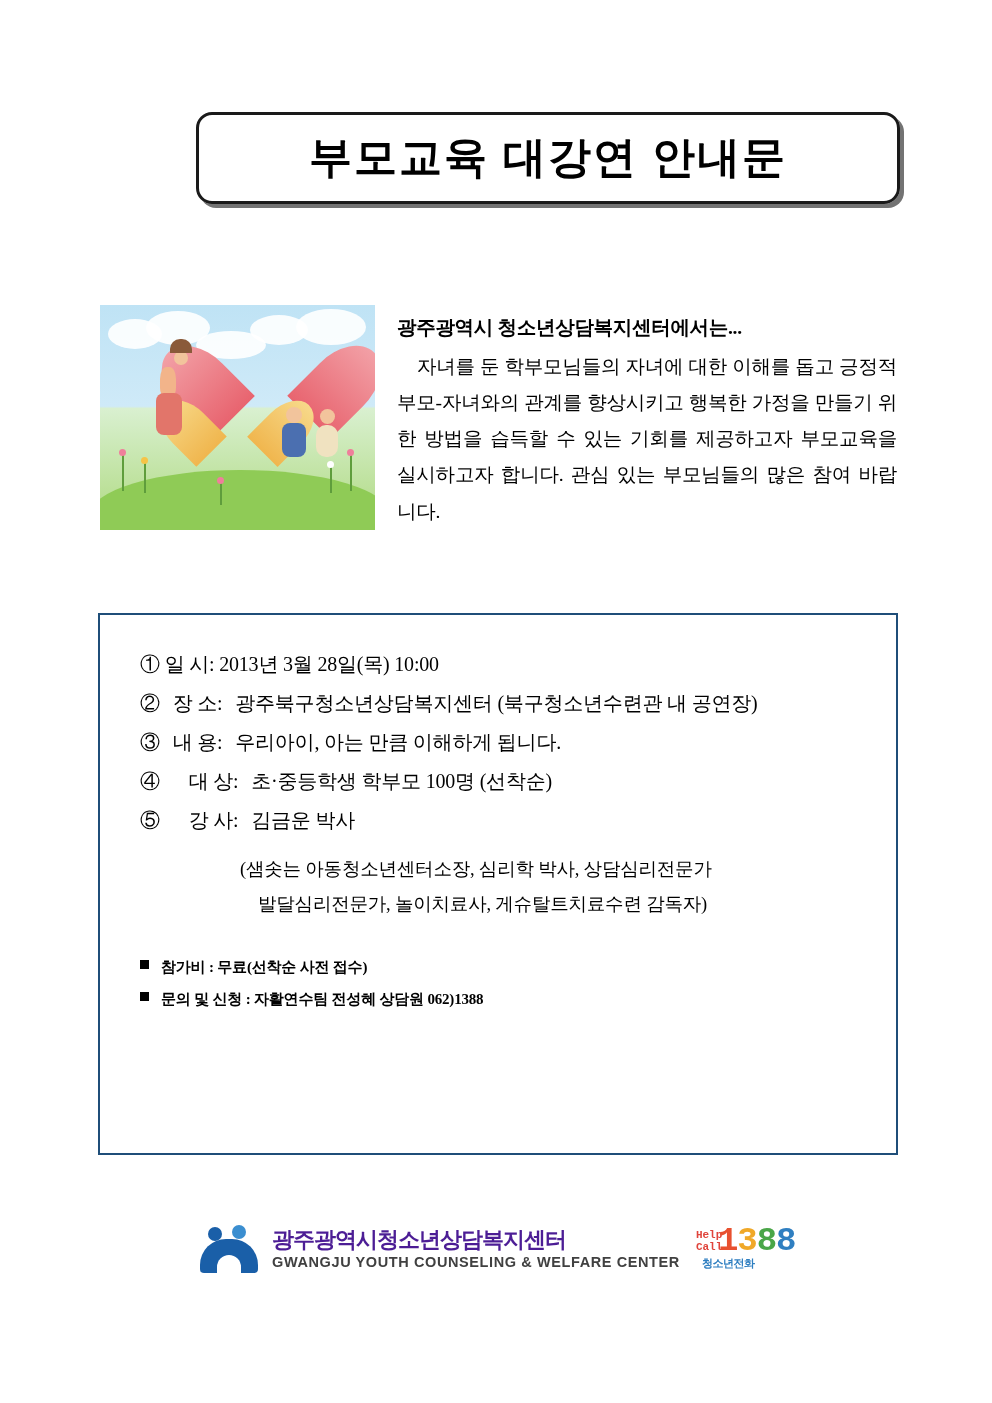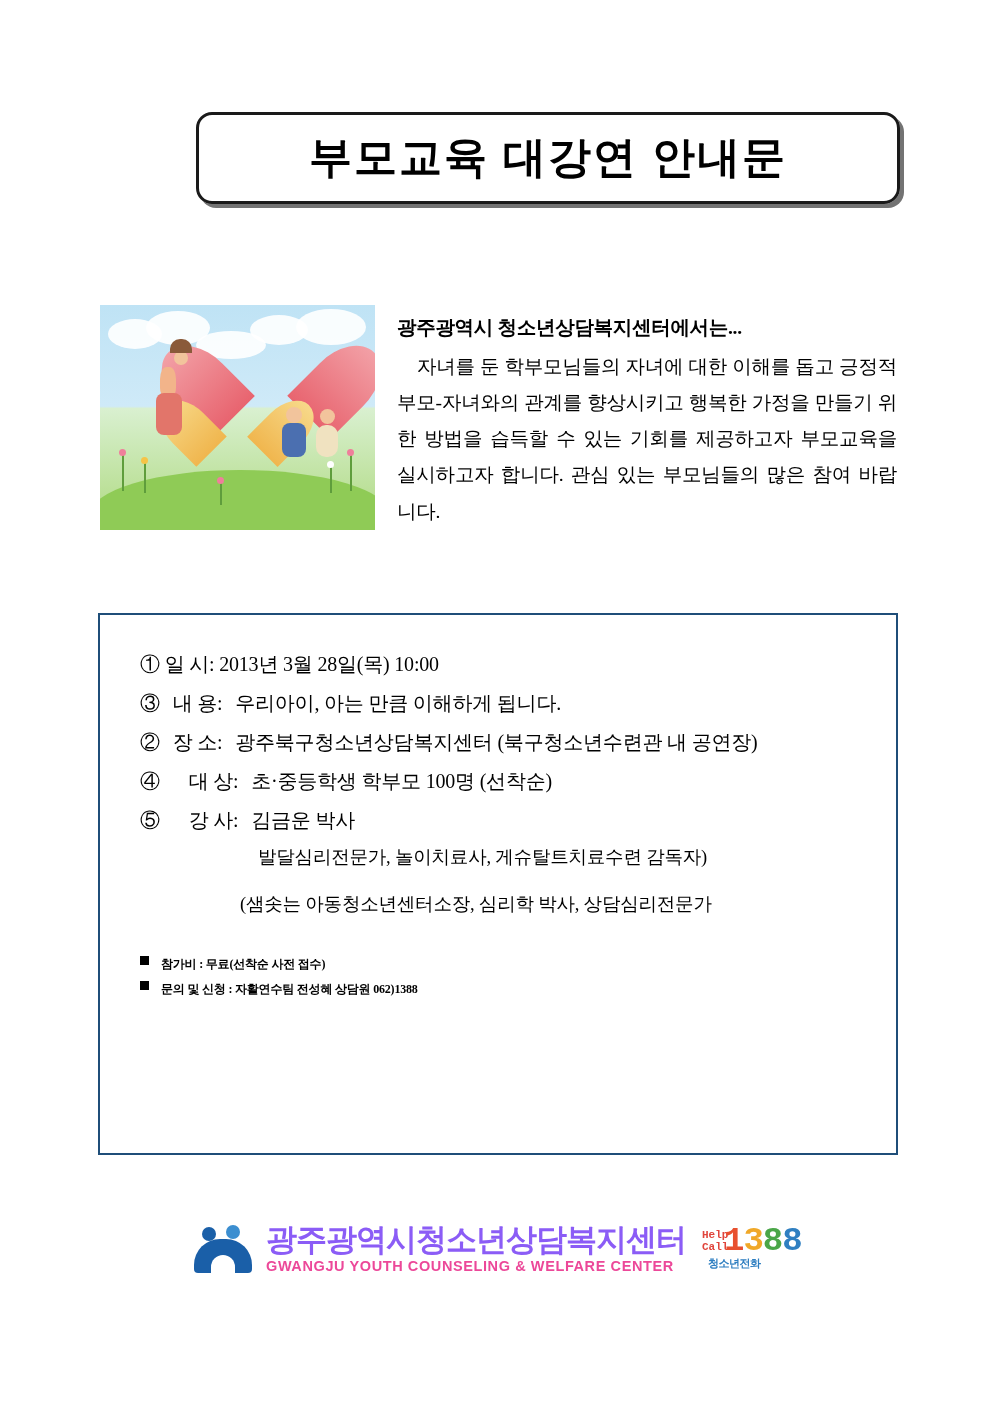--- a/index.html
+++ b/index.html
@@ -170,21 +170,21 @@
   .info-list .row { white-space: nowrap; }
   .lbl { display: inline-block; }
   .sub-line {
     margin-left: 140px;
     font-size: 18.5px;
     line-height: 1.9;
     letter-spacing: -0.2px;
   }
   .notes {
     margin: 30px 0 0 40px;
-    font-size: 12px;
+    font-size: 15px;
     line-height: 2.1;
     font-weight: bold;
     letter-spacing: -0.2px;
   }
   .sq {
     display: inline-block;
     width: 9px;
     height: 9px;
     background: #000;
     margin-right: 12px;
@@ -232,30 +232,30 @@
     height: 14px;
     border-radius: 50%;
     background: #1a5fa8;
     top: 2px;
     left: 8px;
   }
   .logo-mark .dot2 { left: 32px; top: 0px; background: #3b8ed0; }
   .logo-words { line-height: 1.0; }
   .logo-kr {
     font-family: "Liberation Sans", "DejaVu Sans", sans-serif;
-    font-size: 31px;
-    font-weight: bold;
-    color: #8b5cf6;
+    font-size: 22px;
+    font-weight: bold;
+    color: #4c1d95;
     letter-spacing: -1px;
   }
   .logo-en {
     font-family: "Liberation Sans", "DejaVu Sans", sans-serif;
     font-size: 14.5px;
     font-weight: bold;
-    color: #ec4899;
+    color: #404040;
     letter-spacing: 0.6px;
     margin-top: 4px;
   }
   .logo-1388 {
     margin-left: 16px;
     position: relative;
     width: 96px;
     height: 54px;
     font-family: Liberation Mono, monospace;
   }
@@ -347,43 +347,43 @@
 <div class="info-box">
 
 
   <div class="info-list">
     <div class="row">
       <span class="lbl">①</span>
       <span class="lbl" style="">일   시:</span>
       <span class="lbl" style="">2013년 3월 28일(목) 10:00</span>
     </div>
     <div class="row">
+      <span class="lbl">②</span>
+      <span class="lbl" style="margin-left:8px">장   소:</span>
+      <span class="lbl" style="margin-left:8px">광주북구청소년상담복지센터 (북구청소년수련관 내 공연장)</span>
+    </div>
+    <div class="row">
       <span class="lbl">③</span>
       <span class="lbl" style="margin-left:8px">내   용:</span>
       <span class="lbl" style="margin-left:8px">우리아이, 아는 만큼 이해하게 됩니다.</span>
-    </div>
-    <div class="row">
-      <span class="lbl">②</span>
-      <span class="lbl" style="margin-left:8px">장   소:</span>
-      <span class="lbl" style="margin-left:8px">광주북구청소년상담복지센터 (북구청소년수련관 내 공연장)</span>
     </div>
     <div class="row">
       <span class="lbl">④</span>
       <span class="lbl" style="margin-left:24px">대   상:</span>
       <span class="lbl" style="margin-left:8px">초·중등학생 학부모 100명 (선착순)</span>
     </div>
     <div class="row">
       <span class="lbl">⑤</span>
       <span class="lbl" style="margin-left:24px">강   사:</span>
       <span class="lbl" style="margin-left:8px">김금운 박사</span>
     </div>
   </div>
 
+  <div class="sub-line" style="margin-top:12px">(샘솟는 아동청소년센터소장, 심리학 박사, 상담심리전문가</div>
   <div class="sub-line" style="margin-left:158px">발달심리전문가, 놀이치료사, 게슈탈트치료수련 감독자)</div>
-  <div class="sub-line" style="margin-top:12px">(샘솟는 아동청소년센터소장, 심리학 박사, 상담심리전문가</div>
 
   <div class="notes">
     <div>
       <span class="sq"></span><span>참가비 : 무료(선착순 사전 접수)</span>
     </div>
     <div>
       <span class="sq"></span><span>문의 및 신청 : 자활연수팀 전성혜 상담원 062)1388</span>
     </div>
   </div>
 </div>

